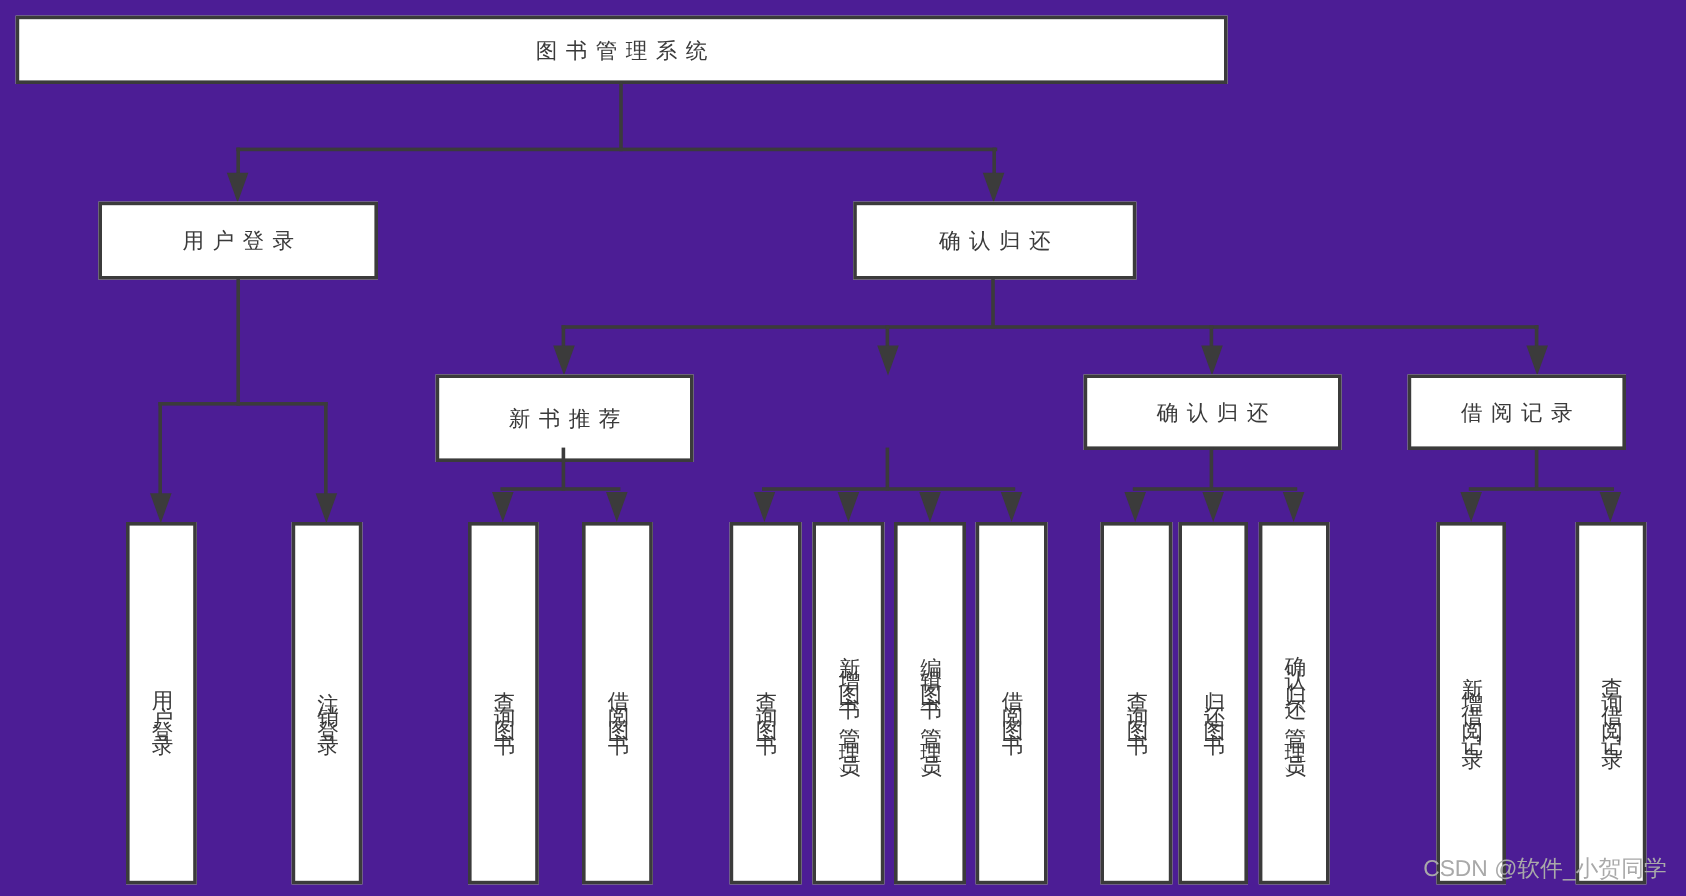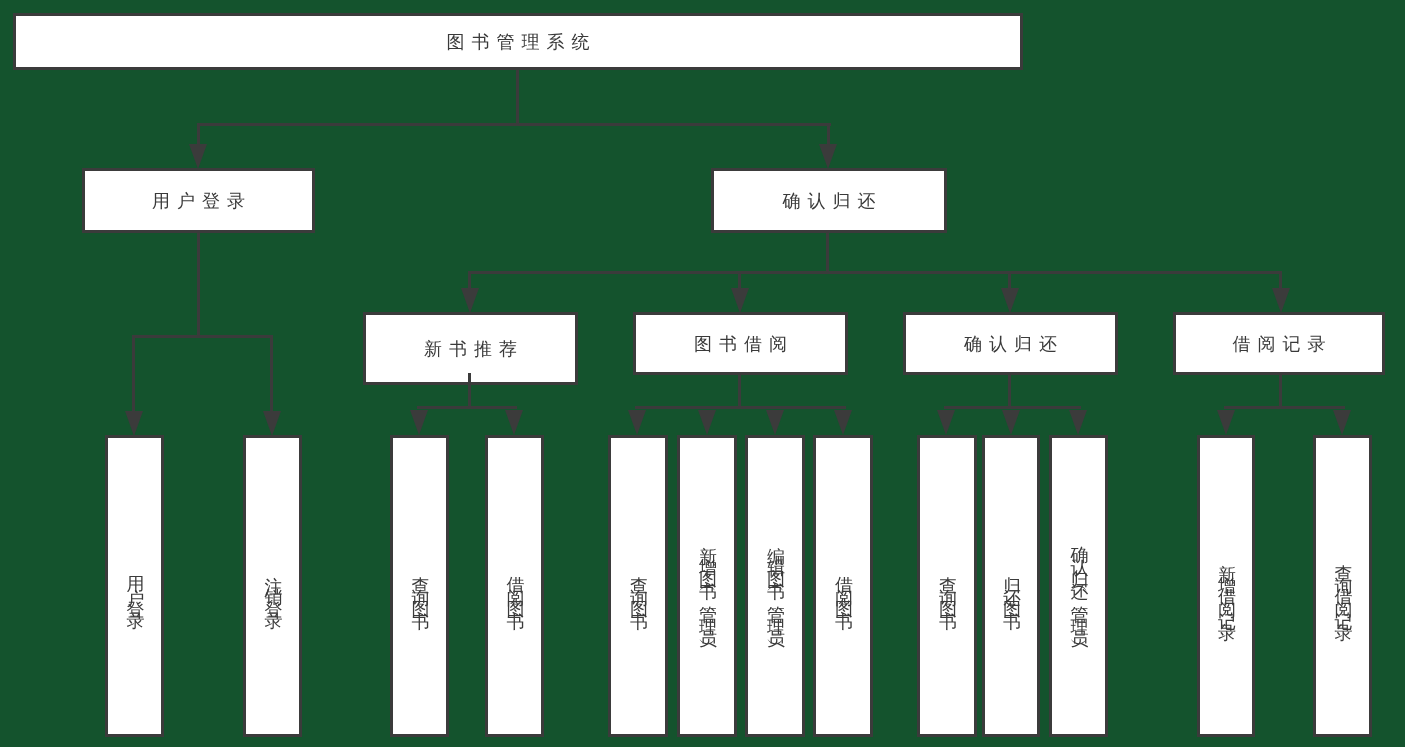--- a/index.html
+++ b/index.html
@@ -47,21 +47,21 @@
     left: 1186px; top: 711px;
     font-size: 19px;
     color: #a9a9a9;
     white-space: nowrap;
     z-index: 5;
   }
 </style>
 </head>
 <body>
 
-<div class="canvas" style="background: #14532d;">
+<div class="canvas" style="background: #4c1d95;">
 
   <div class="box horiz" style="left:13px;top:13px;width:1010px;height:57px">
     <span class="lbl">图书管理系统</span>
   </div>
 
   <div class="v" style="left:516px;top:68px;height:58px"></div>
   <div class="h" style="left:197px;top:123px;width:634px"></div>
   <div class="v" style="left:197px;top:123px;height:25px"></div>
   <div class="arrow" style="left:189px;top:144px"></div>
   <div class="v" style="left:827px;top:123px;height:25px"></div>
@@ -88,27 +88,24 @@
   <div class="v" style="left:738px;top:271px;height:20px"></div>
   <div class="arrow" style="left:731px;top:288px"></div>
   <div class="v" style="left:1008px;top:271px;height:20px"></div>
   <div class="arrow" style="left:1001px;top:288px"></div>
   <div class="v" style="left:1279px;top:271px;height:20px"></div>
   <div class="arrow" style="left:1272px;top:288px"></div>
 
   <div class="box horiz" style="left:363px;top:312px;width:215px;height:73px">
     <span class="lbl">新书推荐</span>
   </div>
-  <div class="box horiz" style="left:633px;top:312px;width:215px;height:63px">
-    <span class="lbl">图书借阅</span>
-  </div>
   <div class="box horiz" style="left:903px;top:312px;width:215px;height:63px">
     <span class="lbl">确认归还</span>
   </div>
-  <div class="box horiz" style="left:1173px;top:312px;width:212px;height:63px">
+  <div class="box horiz" style="left:1173px;top:312px;width:182px;height:63px">
     <span class="lbl">借阅记录</span>
   </div>
 
   <div class="v" style="left:468px;top:373px;height:36px"></div>
   <div class="h" style="left:417px;top:406px;width:100px"></div>
   <div class="arrow" style="left:410px;top:410px"></div>
   <div class="arrow" style="left:505px;top:410px"></div>
 
   <div class="v" style="left:738px;top:373px;height:36px"></div>
   <div class="h" style="left:635px;top:406px;width:211px"></div>
@@ -165,14 +162,15 @@
     <span class="lbl">确认归还（管理员）</span>
   </div>
 
   <div class="box vert" style="left:1197px;top:435px;width:58px;height:302px">
     <span class="lbl">新增借阅记录</span>
   </div>
   <div class="box vert" style="left:1313px;top:435px;width:59px;height:302px">
     <span class="lbl">查询借阅记录</span>
   </div>
 
+  <div class="watermark" style="color: rgb(169, 169, 169);">CSDN @软件_小贺同学</div>
 
 </div>
 
 </body></html>

